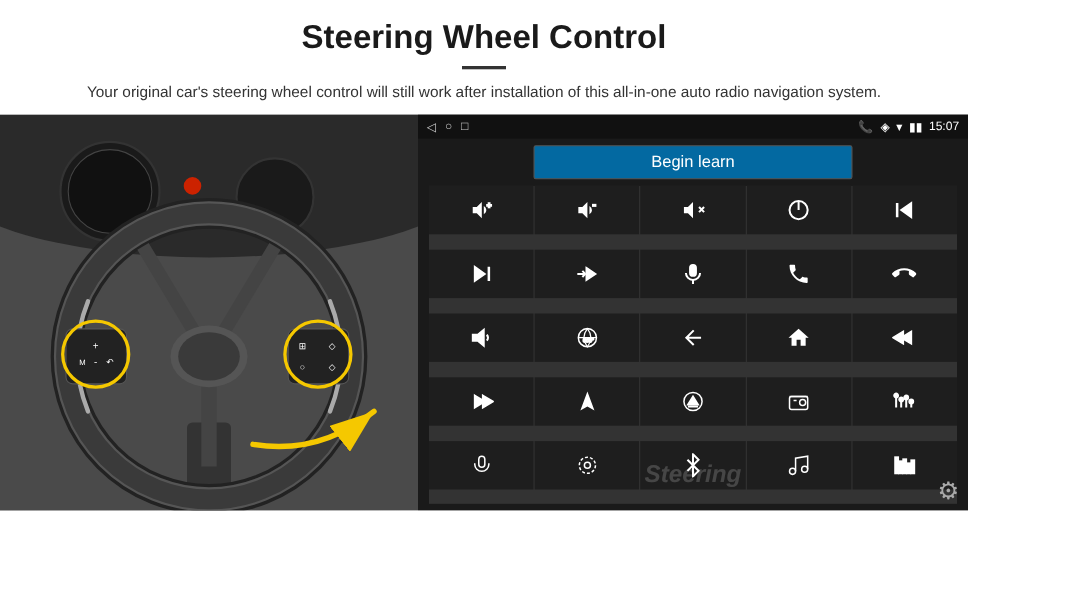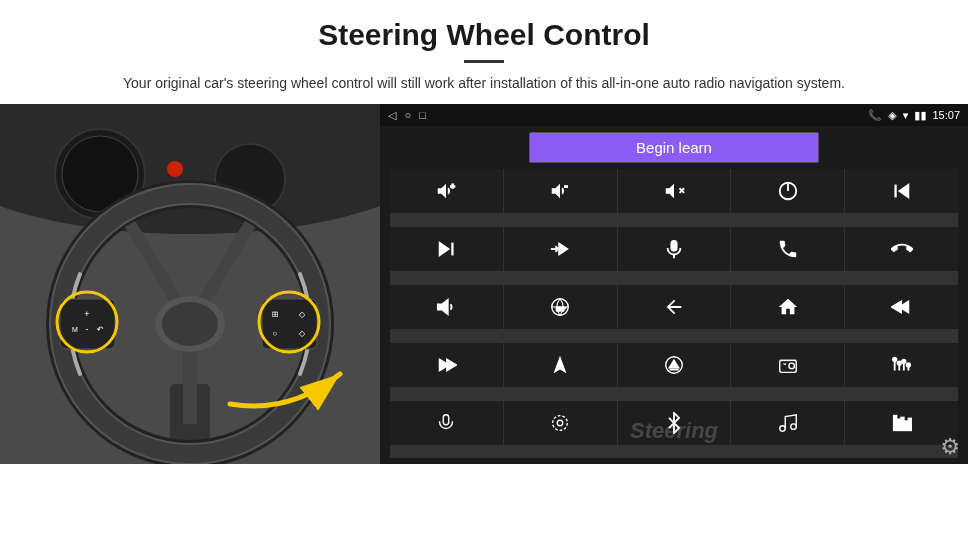--- a/index.html
+++ b/index.html
@@ -5,21 +5,21 @@
     * { margin: 0; padding: 0; box-sizing: border-box; }
     body {
       width: 980px;
       height: 548px;
       background: #fff;
       font-family: Arial, sans-serif;
       overflow: hidden;
     }
 
     .page-container {
-      width: 968px;
+      width: 880px;
       height: 548px;
       display: flex;
       flex-direction: column;
       align-items: center;
       background: #fff;
     }
 
     .header-section {
       width: 100%;
       text-align: center;
@@ -105,21 +105,21 @@
     }
 
     
     .begin-learn-row {
       padding: 6px 10px;
       display: flex;
       justify-content: center;
     }
 
     .begin-learn-btn {
-      background: #8b5cf6;
+      background: #0369a1;
       border: 1px solid #555;
       color: #fff;
       font-size: 15px;
       padding: 6px 0;
       width: 290px;
       text-align: center;
       cursor: pointer;
       border-radius: 2px;
     }
 

